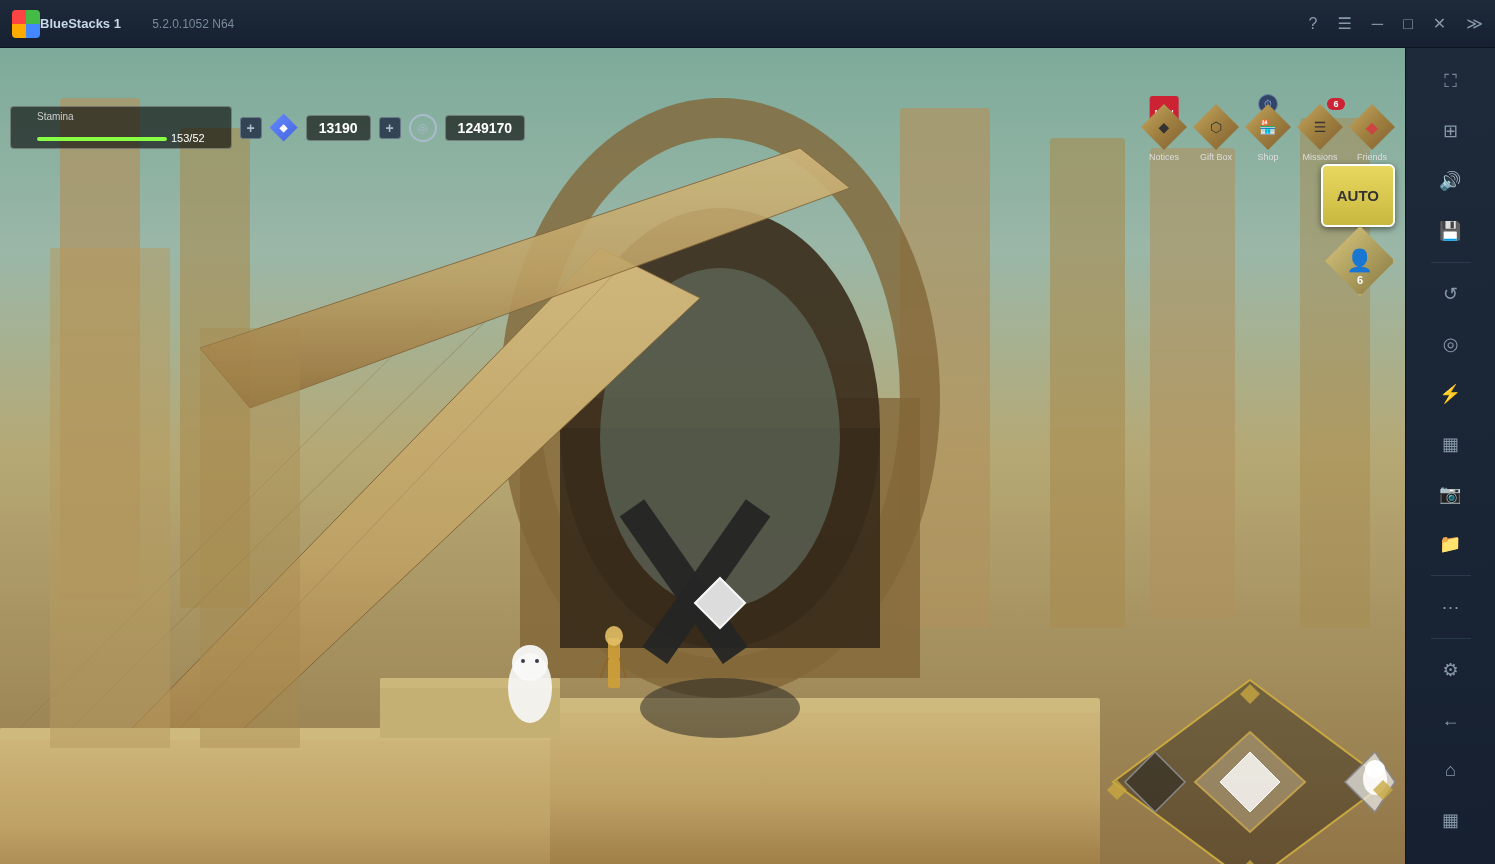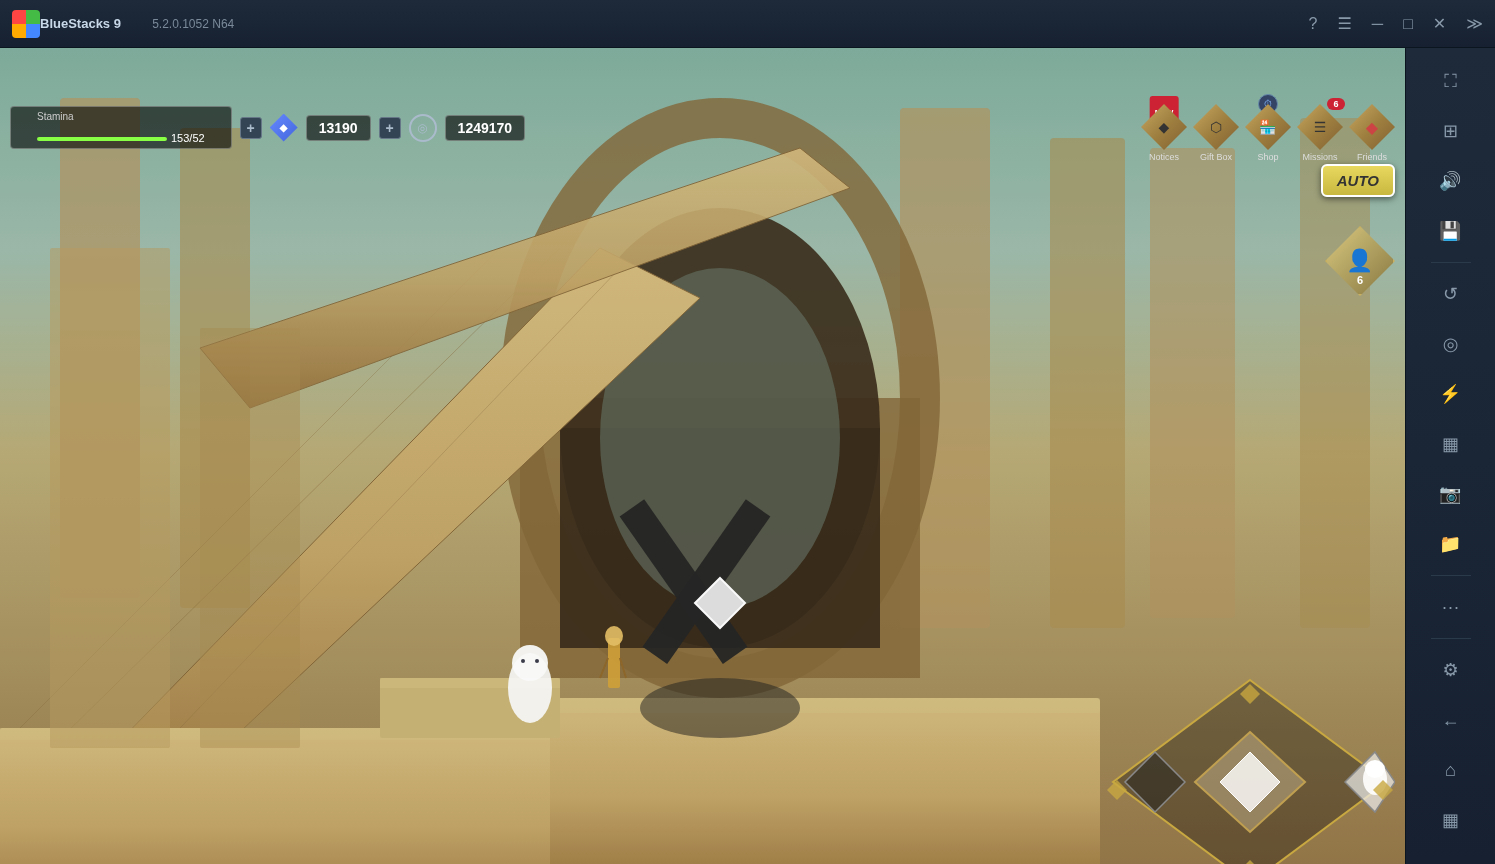--- a/index.html
+++ b/index.html
@@ -135,24 +135,23 @@
       background: #334466; border: 1px solid #6688aa; border-radius: 50%;
       width: 20px; height: 20px; display: flex; align-items: center; justify-content: center;
       color: #88bbff; font-size: 10px;
     }
 
     
     .auto-btn {
       position: absolute; top: 68px; right: 10px;
       background: linear-gradient(180deg, #e8d860 0%, #c8b840 100%);
       border: 2px solid #fff; border-radius: 6px;
-      padding: 6px 14px; font-size: 15px; font-weight: bold; color: #333;
+      padding: 21px 14px; font-size: 15px; font-weight: bold; color: #333;
       cursor: pointer; pointer-events: all;
       box-shadow: 0 2px 6px rgba(0,0,0,0.5);
-      font-style: italic;
     }
 
     
     .char-portrait {
       position: absolute; top: 130px; right: 10px;
       width: 70px; height: 70px;
     }
     .char-diamond {
       width: 70px; height: 70px;
       background: linear-gradient(135deg, #d8c880 0%, #b0a060 50%, #887840 100%);
@@ -208,21 +207,21 @@
 <body>
 
 <div id="titlebar">
   <div class="logo-square">
     <div class="logo-q1"></div>
     <div class="logo-q2"></div>
     <div class="logo-q3"></div>
     <div class="logo-q4"></div>
   </div>
   <span class="title-text">
-    <span>BlueStacks 9</span>&nbsp;&nbsp;<span style="font-weight:normal;color:#7a8a9a;font-size:12px;margin-left:24px;">5.2.0.1052 N64</span>
+    <span>BlueStacks 1</span>&nbsp;&nbsp;<span style="font-weight:normal;color:#7a8a9a;font-size:12px;margin-left:24px;">5.2.0.1052 N64</span>
   </span>
   <div class="title-controls">
     <span style="cursor:pointer;">?</span>
     <span style="cursor:pointer;">☰</span>
     <span style="cursor:pointer;">─</span>
     <span style="cursor:pointer;">□</span>
     <span style="cursor:pointer;">✕</span>
     <span style="cursor:pointer;">≫</span>
   </div>
 </div>

